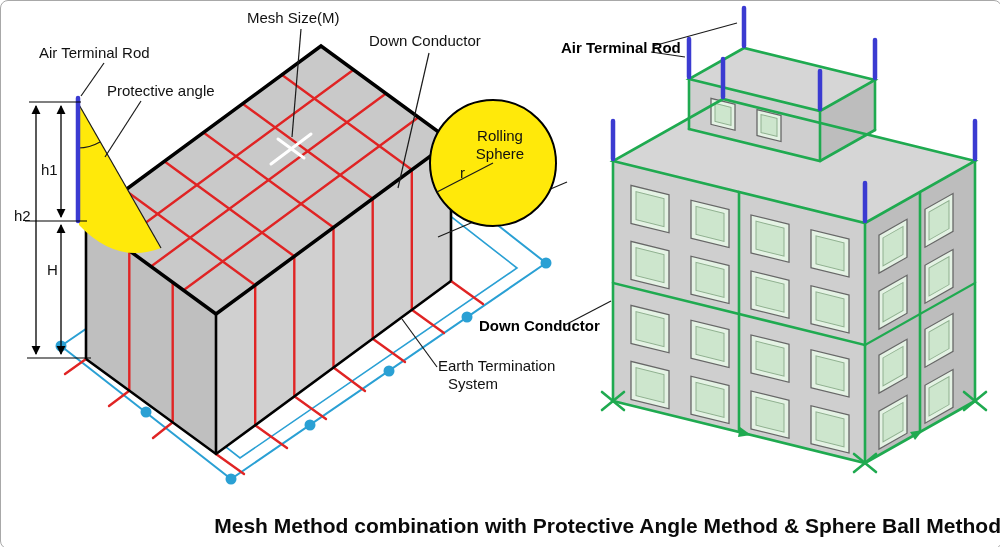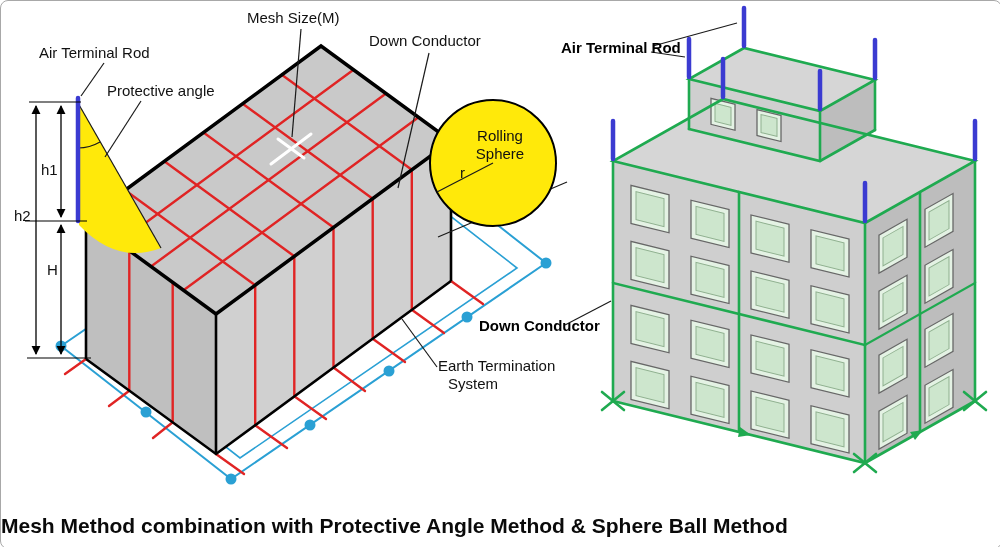--- a/index.html
+++ b/index.html
@@ -18,21 +18,21 @@
   .dot{fill:var(--earth-blue)}
   .blackedge{stroke:#000;fill:none}
   .whitemark{stroke:#fff;stroke-width:3;stroke-linecap:round}
   .green{stroke:var(--conductor-green);stroke-width:2.6;fill:none;stroke-linecap:round}
   .greenfill{fill:var(--conductor-green)}
   .rod{stroke:var(--rod-blue);stroke-width:4.5;stroke-linecap:round}
   .win-outer{fill:var(--window-green);stroke:#676767;stroke-width:1.3}
   .win-inner{fill:#cde6cd;stroke:#8fb08f;stroke-width:1}
   .cone{fill:var(--protection-yellow);stroke:none}
   .sphere{fill:var(--protection-yellow);stroke:#000;stroke-width:2}
-  .caption{position:absolute;left:0;right:0;bottom:10px;text-align:left;
+  .caption{position:absolute;left:0;right:0;bottom:10px;text-align:right;
            font-weight:700;font-size:21px;color:#0a0a0a}
 </style>
 </head>
 <body>
 
 <div class="page">
 <svg width="1000" height="547" viewBox="0 0 1000 547">
   <defs>
     <marker id="arr" viewBox="0 0 10 10" refX="9" refY="5" markerWidth="7" markerHeight="7" orient="auto-start-reverse">
       <path d="M0,0 L10,5 L0,10 z" fill="#000"></path>

